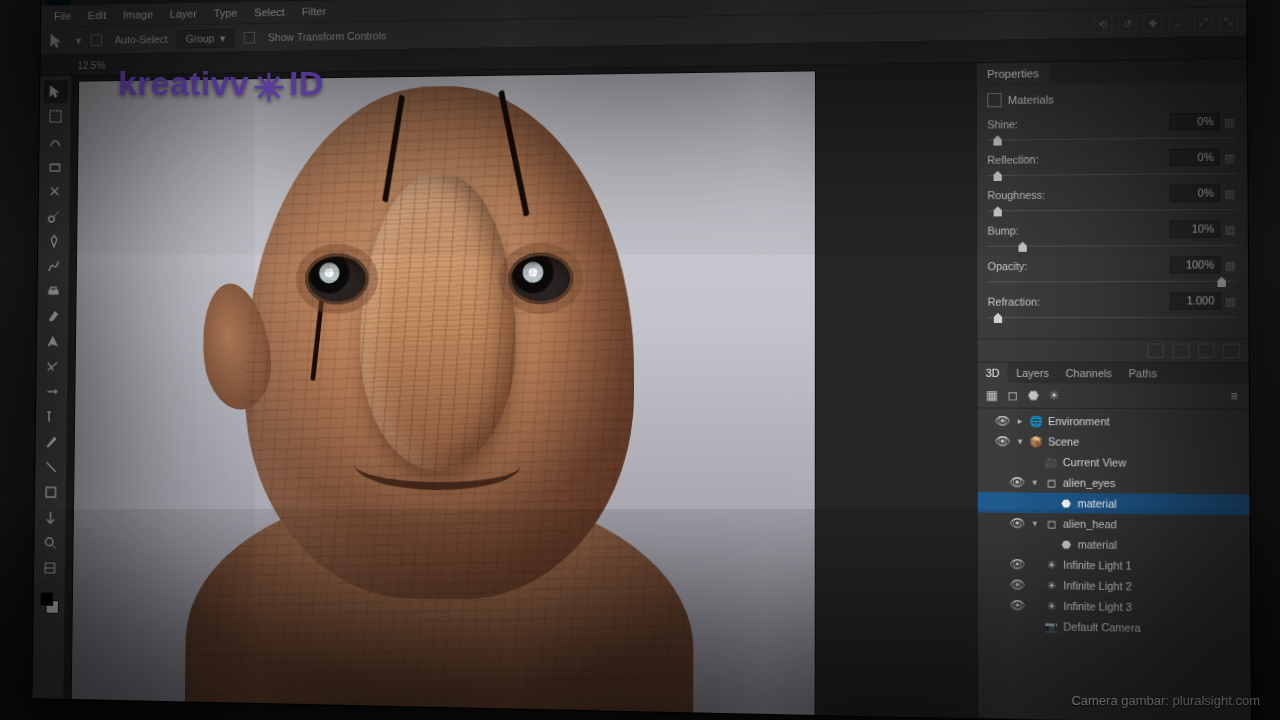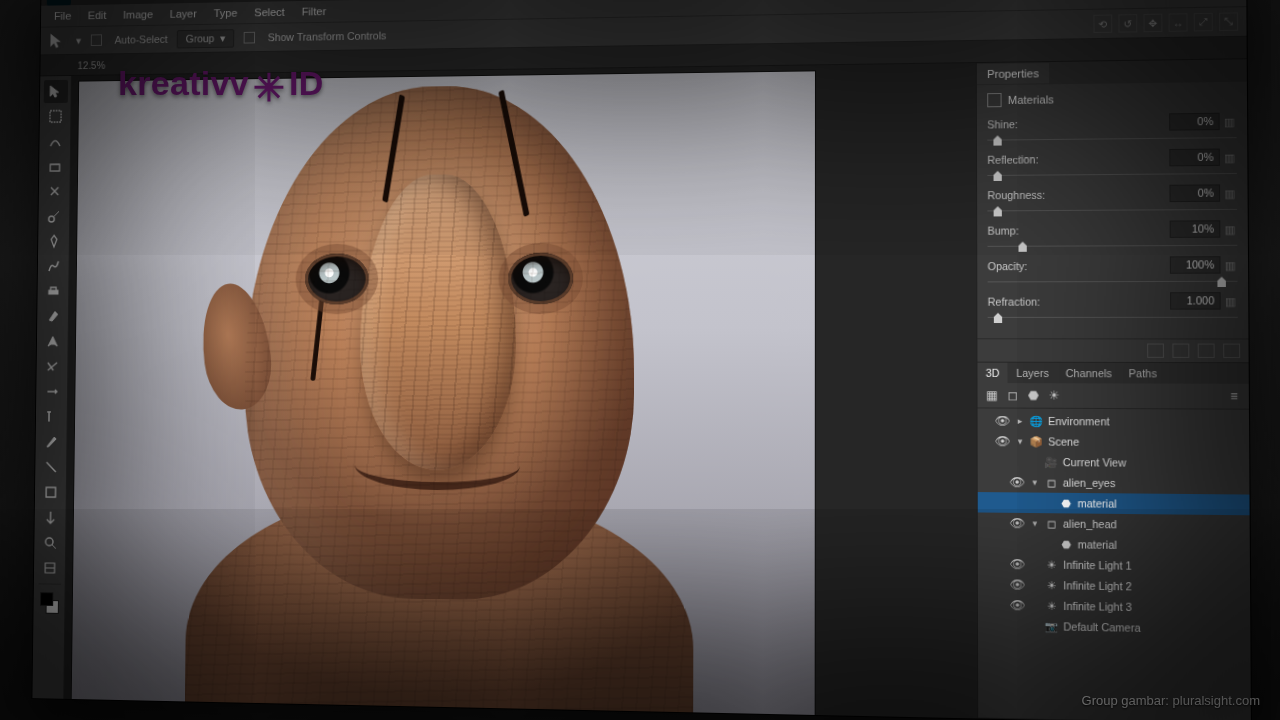--- a/index.html
+++ b/index.html
@@ -96,21 +96,21 @@
   .layer-opts .ic{width:16px;height:16px;display:flex;align-items:center;justify-content:center;color:#ccc;font-size:12px;}
   .tree{padding:2px 0;max-height:280px;overflow:hidden;}
   .node{display:flex;align-items:center;height:20px;padding:0 4px;gap:4px;color:#e6e6e6;font-size:10.5px;}
   .node .vis{width:16px;text-align:center;color:#cfcfcf;font-size:12px;}
   .node .caret{width:10px;text-align:center;color:#bbb;font-size:9px;}
   .node .ic{width:14px;height:14px;display:inline-flex;align-items:center;justify-content:center;}
   .node.sel{background:#1f5a8e;color:#fff;}
   .pad1{padding-left:16px;} .pad2{padding-left:30px;} .pad3{padding-left:44px;}
 
   
-  .watermark{position:absolute;top:64px;left:118px;color:#701a75;font-weight:700;font-size:34px;letter-spacing:.3px;display:flex;align-items:center;gap:4px;text-shadow:0 2px 4px rgba(0,0,0,.5);}
+  .watermark{position:absolute;top:64px;left:118px;color:#8b5cf6;font-weight:700;font-size:34px;letter-spacing:.3px;display:flex;align-items:center;gap:4px;text-shadow:0 2px 4px rgba(0,0,0,.5);}
   .watermark .ast{font-size:38px;line-height:0;transform:translateY(4px);}
   .credit{position:absolute;bottom:12px;right:20px;color:#e8e8e8;font-size:13px;text-shadow:0 1px 2px #000;}
   .vignette{position:absolute;inset:0;pointer-events:none;box-shadow:inset 0 0 220px 80px rgba(0,0,0,.85);}
 </style>
 </head>
 <body>
 
 <div class="perspective">
 <div class="app">
 
@@ -459,14 +459,14 @@
     </div>
   </div>
 </div>
 </div>
 
 <div class="watermark">
   <span>kreativv</span>
     <span class="ast">✳</span>
     <span>ID</span>
 </div>
-<div class="credit">Group gambar: pluralsight.com</div>
+<div class="credit">Camera gambar: pluralsight.com</div>
 <div class="vignette"></div>
 
 </body></html>

